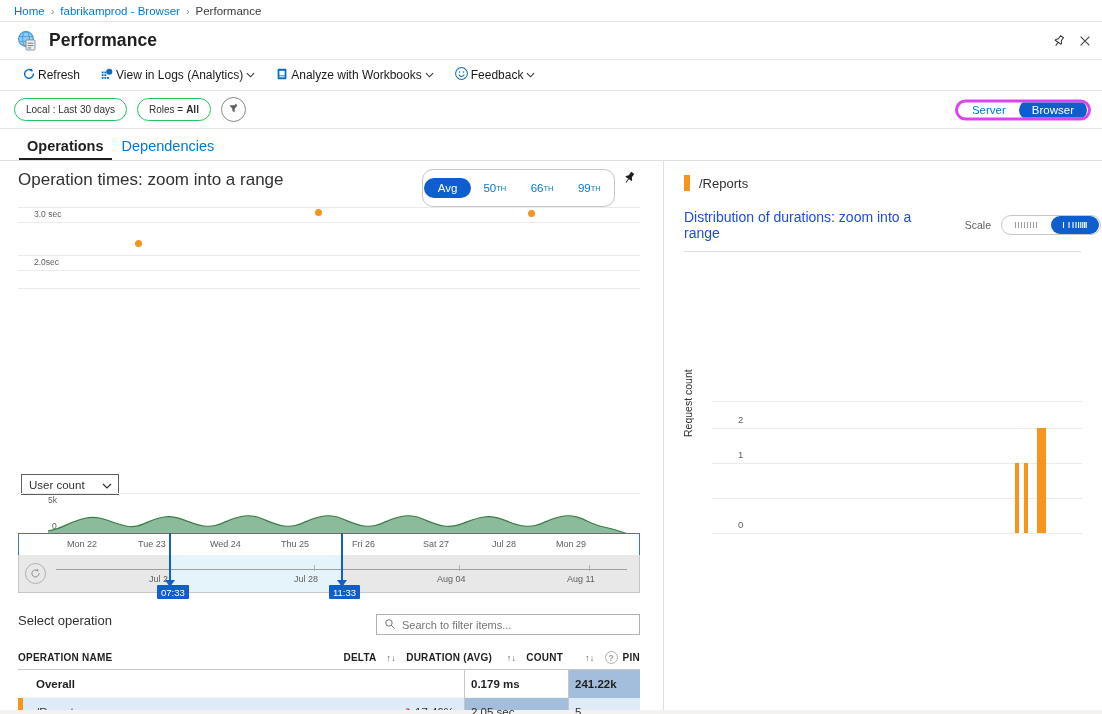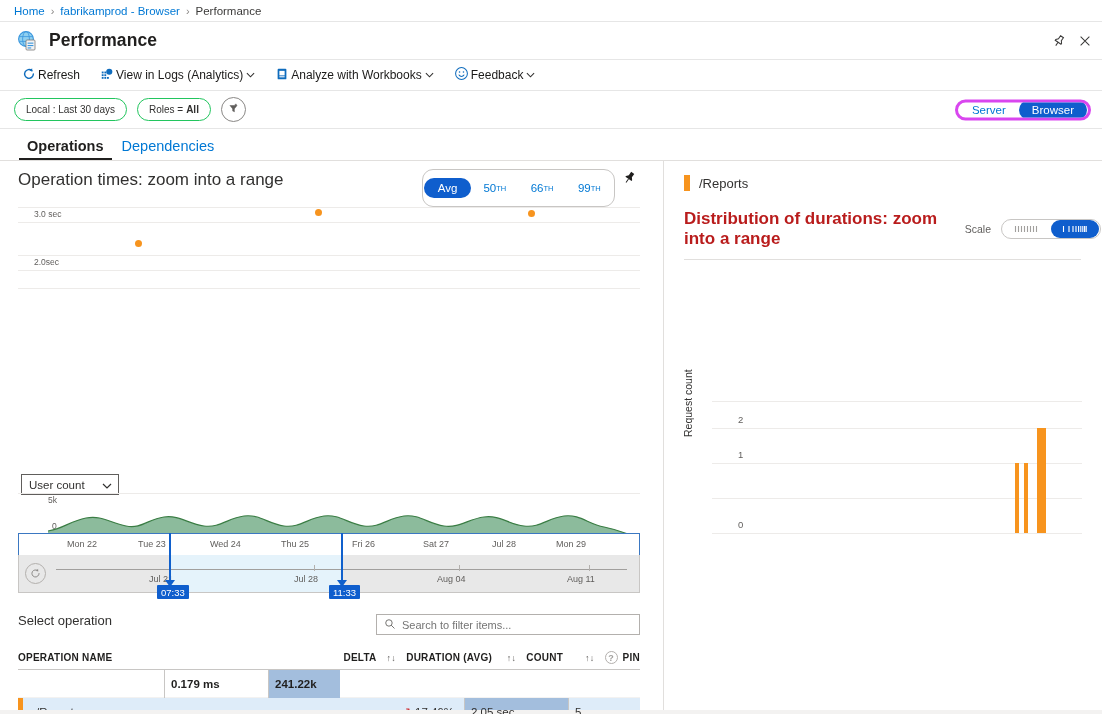--- a/index.html
+++ b/index.html
@@ -210,21 +210,21 @@
   }
   .bar-bg { position: absolute; left: 0; top: 0; bottom: 0; background: #a3bedd; }
   .cellval { position: relative; z-index: 2; padding-left: 6px; }
   .arrow-up { color: #d13438; font-size: 11px; }
 
   
   .rhead { padding: 14px 0 0 20px; display: flex; align-items: center; gap: 9px; }
   .op-swatch { width: 6px; height: 16px; background:#f7941e; }
   .op-name { font-size: 13px; color:#323130; }
   .rsub { margin: 18px 0 0 20px; display: flex; align-items: center; gap: 10px; position: relative; }
-  .rsub-text { font-size: 17px; color:#b91c1c;font-weight:bold; }
+  .rsub-text { font-size: 14px; color:#1d4ed8; }
   .scale-lbl { font-size: 10.5px; color:#605e5c; margin-left: 6px; }
   .scale-toggle {
     height: 20px; border: 1px solid #c8c6c4; border-radius: 10px;
     display: flex; align-items: center; padding: 1px; background:#fff;
   }
   .scale-opt {
     height: 18px; border-radius: 9px; padding: 0 11px; display: flex;
     align-items: center; justify-content: center; cursor: pointer;
   }
   .scale-opt.active { background: #0f5ecd; }
@@ -494,20 +494,21 @@
           <div class="th-sort">↑↓</div>
           <div class="th-count">COUNT</div>
           <div class="th-sort">↑↓</div>
           <div class="th-pin">
             <span class="help-circ">?</span>
             <span>PIN</span>
           </div>
         </div>
 
         <div class="trow overall">
+          <div class="c-name">Overall</div>
           <div class="c-delta"></div>
           <div class="c-dur">
             <span class="cellval">0.179 ms</span>
           </div>
           <div class="c-count">
             <div class="bar-bg" style="width:100%"></div>
             <span class="cellval">241.22k</span>
           </div>
         </div>
 

